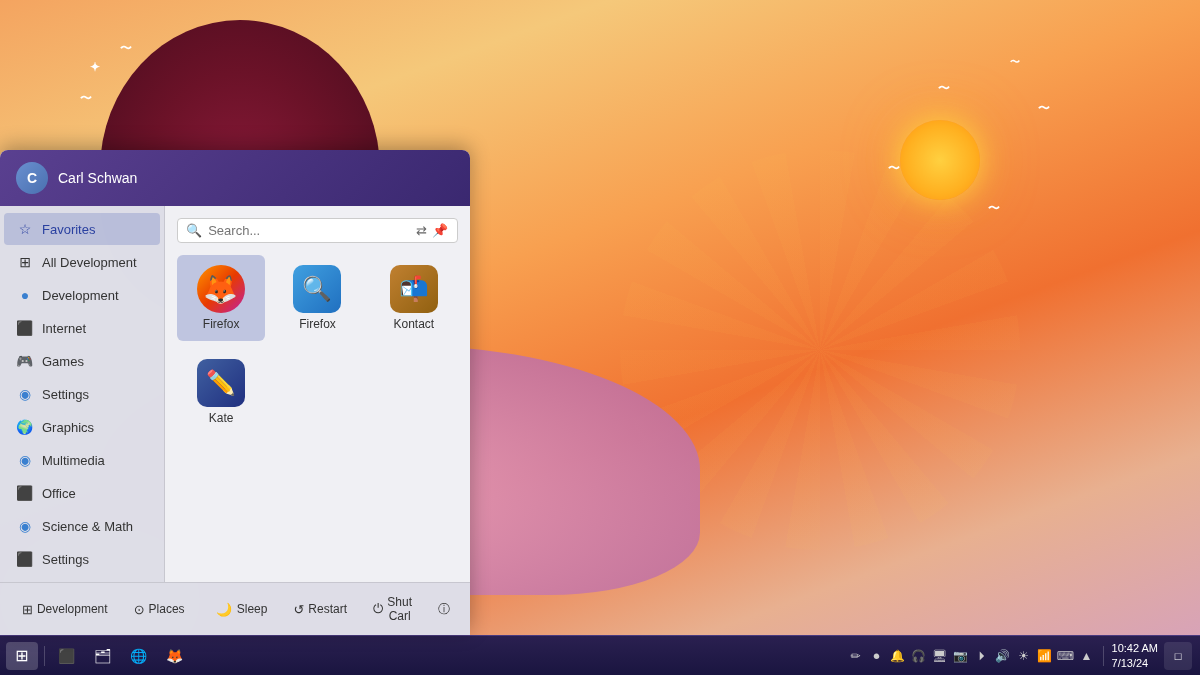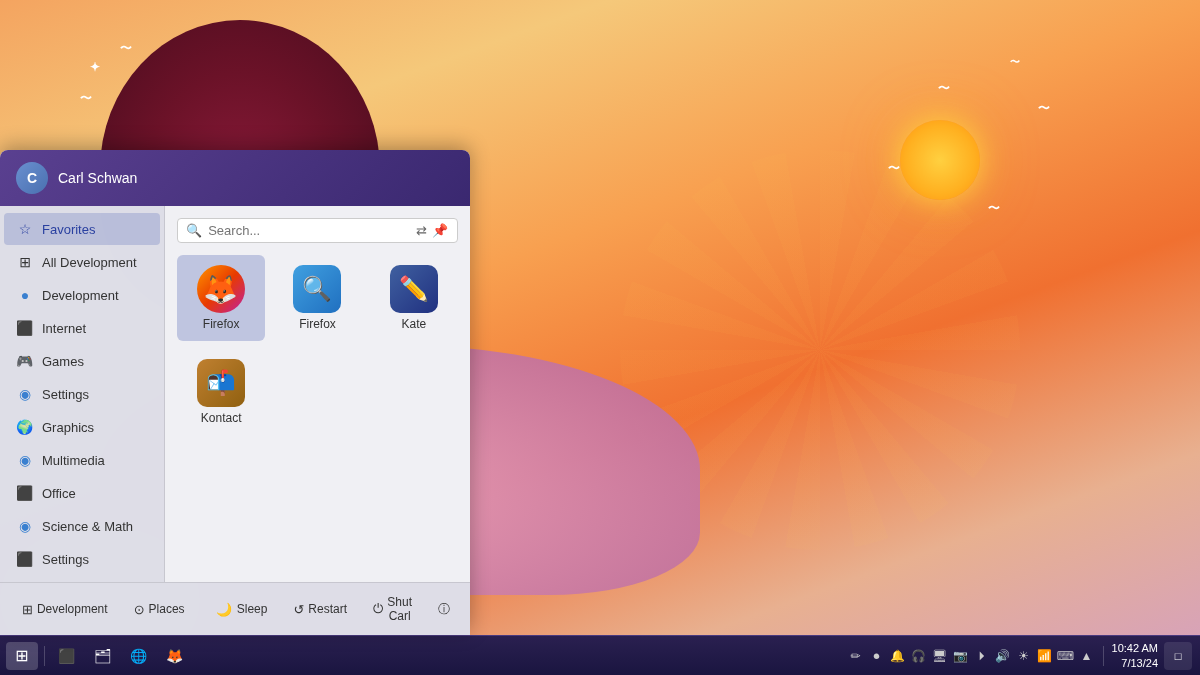--- a/index.html
+++ b/index.html
@@ -122,21 +122,21 @@
       display: flex;
       align-items: center;
       gap: 6px;
       padding: 0 8px;
       font-size: 11px;
       color: white;
     }
     .taskbar-clock {
       display: flex;
       flex-direction: column;
-      align-items: flex-end;
+      align-items: flex-start;
       font-size: 11px;
       color: white;
       line-height: 1.3;
     }
     .taskbar-icons {
       display: flex;
       align-items: center;
       gap: 5px;
     }
     .taskbar-icon {
@@ -499,27 +499,27 @@
 
 
 
 
           <div class="app-item">
             <div class="app-icon icon-discover"></div>
             <span class="app-label">Firefox</span>
           </div>
 
           <div class="app-item">
+            <div class="app-icon icon-kontact"></div>
+            <span class="app-label">Kontact</span>
+          </div>
+
+          <div class="app-item">
             <div class="app-icon icon-kate"></div>
             <span class="app-label">Kate</span>
-          </div>
-
-          <div class="app-item">
-            <div class="app-icon icon-kontact"></div>
-            <span class="app-label">Kontact</span>
           </div>
         </div>
       </div>
     </div>
 
     <div id="menu-footer">
       <button class="footer-btn">
         <span class="footer-icon">⊞</span>
         <span>Development</span>
       </button>

